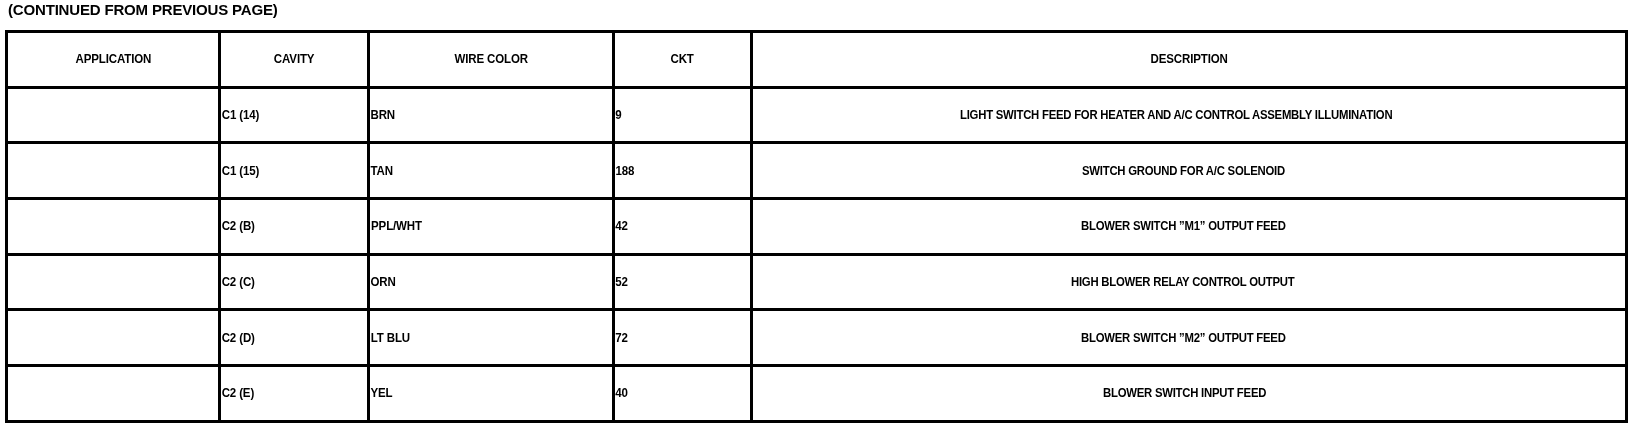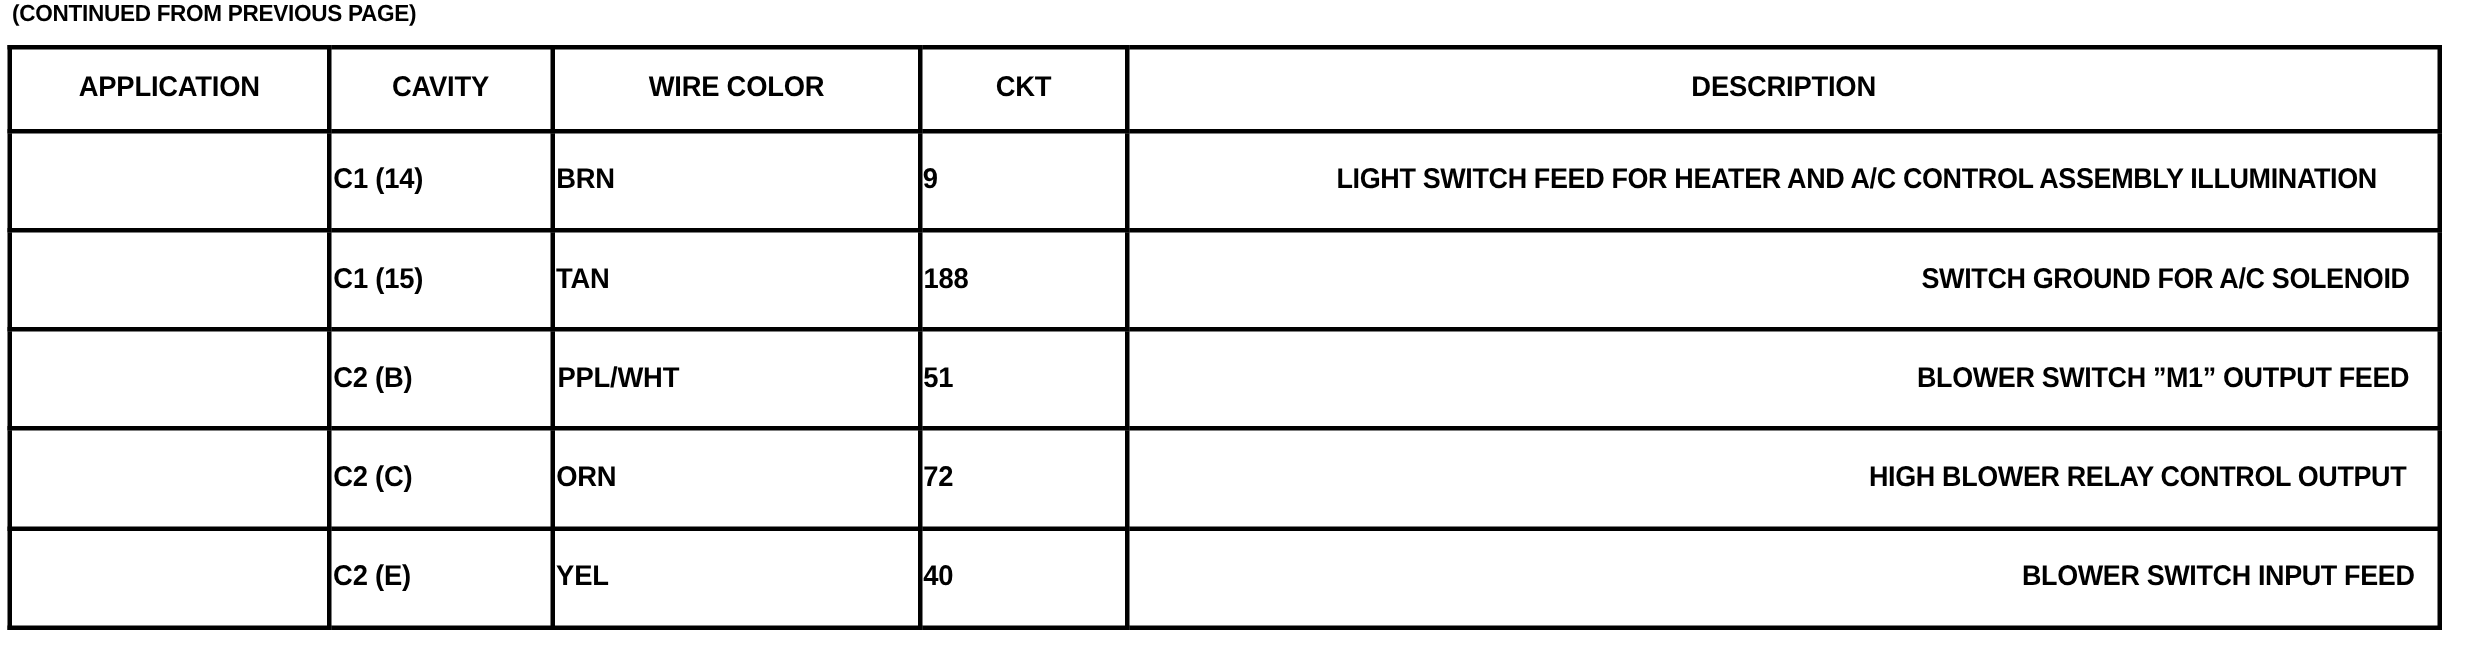--- a/index.html
+++ b/index.html
@@ -53,21 +53,21 @@
     table-layout: fixed;
     width: 1620px;
     height: 390px;
     background: #fff;
   }
 
   table.wire-table td,
   table.wire-table th {
     border: 3px solid #000;
     padding: 0 0;
-    font-size: 19px;
+    font-size: 12px;
     font-weight: bold;
     letter-spacing: -0.15px;
     vertical-align: middle;
     height: 55.7px;
     box-sizing: border-box;
     background: #fff;
   }
 
   
   .col-app   { width: 213px; }
@@ -82,21 +82,21 @@
     letter-spacing: 0.4px;
   }
   th.hcell span { display: inline-block; transform: scaleX(0.96); }
 
   td.c-center {
     text-align: left;
   }
   td.c-center span { display: inline-block; transform: scaleX(0.96); }
 
   td.c-desc {
-    text-align: right;
+    text-align: center;
     padding-left: 11px;
     white-space: nowrap;
   }
   td.c-desc span {
     display: inline-block;
     transform: scaleX(0.945);
     transform-origin: left center;
     letter-spacing: -0.25px;
   }
 
@@ -147,32 +147,39 @@
           <td class="c-center"><span>C1 (15)</span></td>
           <td class="c-center"><span>TAN</span></td>
           <td class="c-center"><span>188</span></td>
           <td class="c-desc"><span>SWITCH GROUND FOR A/C SOLENOID</span></td>
         </tr>
 
         <tr>
           <td class="c-center c-empty"><span></span></td>
           <td class="c-center"><span>C2 (B)</span></td>
           <td class="c-center"><span>PPL/WHT</span></td>
-          <td class="c-center"><span>51</span></td>
+          <td class="c-center"><span>42</span></td>
           <td class="c-desc"><span>BLOWER SWITCH ”M1” OUTPUT FEED</span></td>
         </tr>
 
         <tr>
           <td class="c-center c-empty"><span></span></td>
           <td class="c-center"><span>C2 (C)</span></td>
           <td class="c-center"><span>ORN</span></td>
-          <td class="c-center"><span>72</span></td>
+          <td class="c-center"><span>52</span></td>
           <td class="c-desc"><span>HIGH BLOWER RELAY CONTROL OUTPUT</span></td>
         </tr>
 
+        <tr>
+          <td class="c-center c-empty"><span></span></td>
+          <td class="c-center"><span>C2 (D)</span></td>
+          <td class="c-center"><span>LT BLU</span></td>
+          <td class="c-center"><span>72</span></td>
+          <td class="c-desc"><span>BLOWER SWITCH ”M2” OUTPUT FEED</span></td>
+        </tr>
 
         <tr>
           <td class="c-center c-empty"><span></span></td>
           <td class="c-center"><span>C2 (E)</span></td>
           <td class="c-center"><span>YEL</span></td>
           <td class="c-center"><span>40</span></td>
           <td class="c-desc"><span>BLOWER SWITCH INPUT FEED</span></td>
         </tr>
 
       </tbody>

